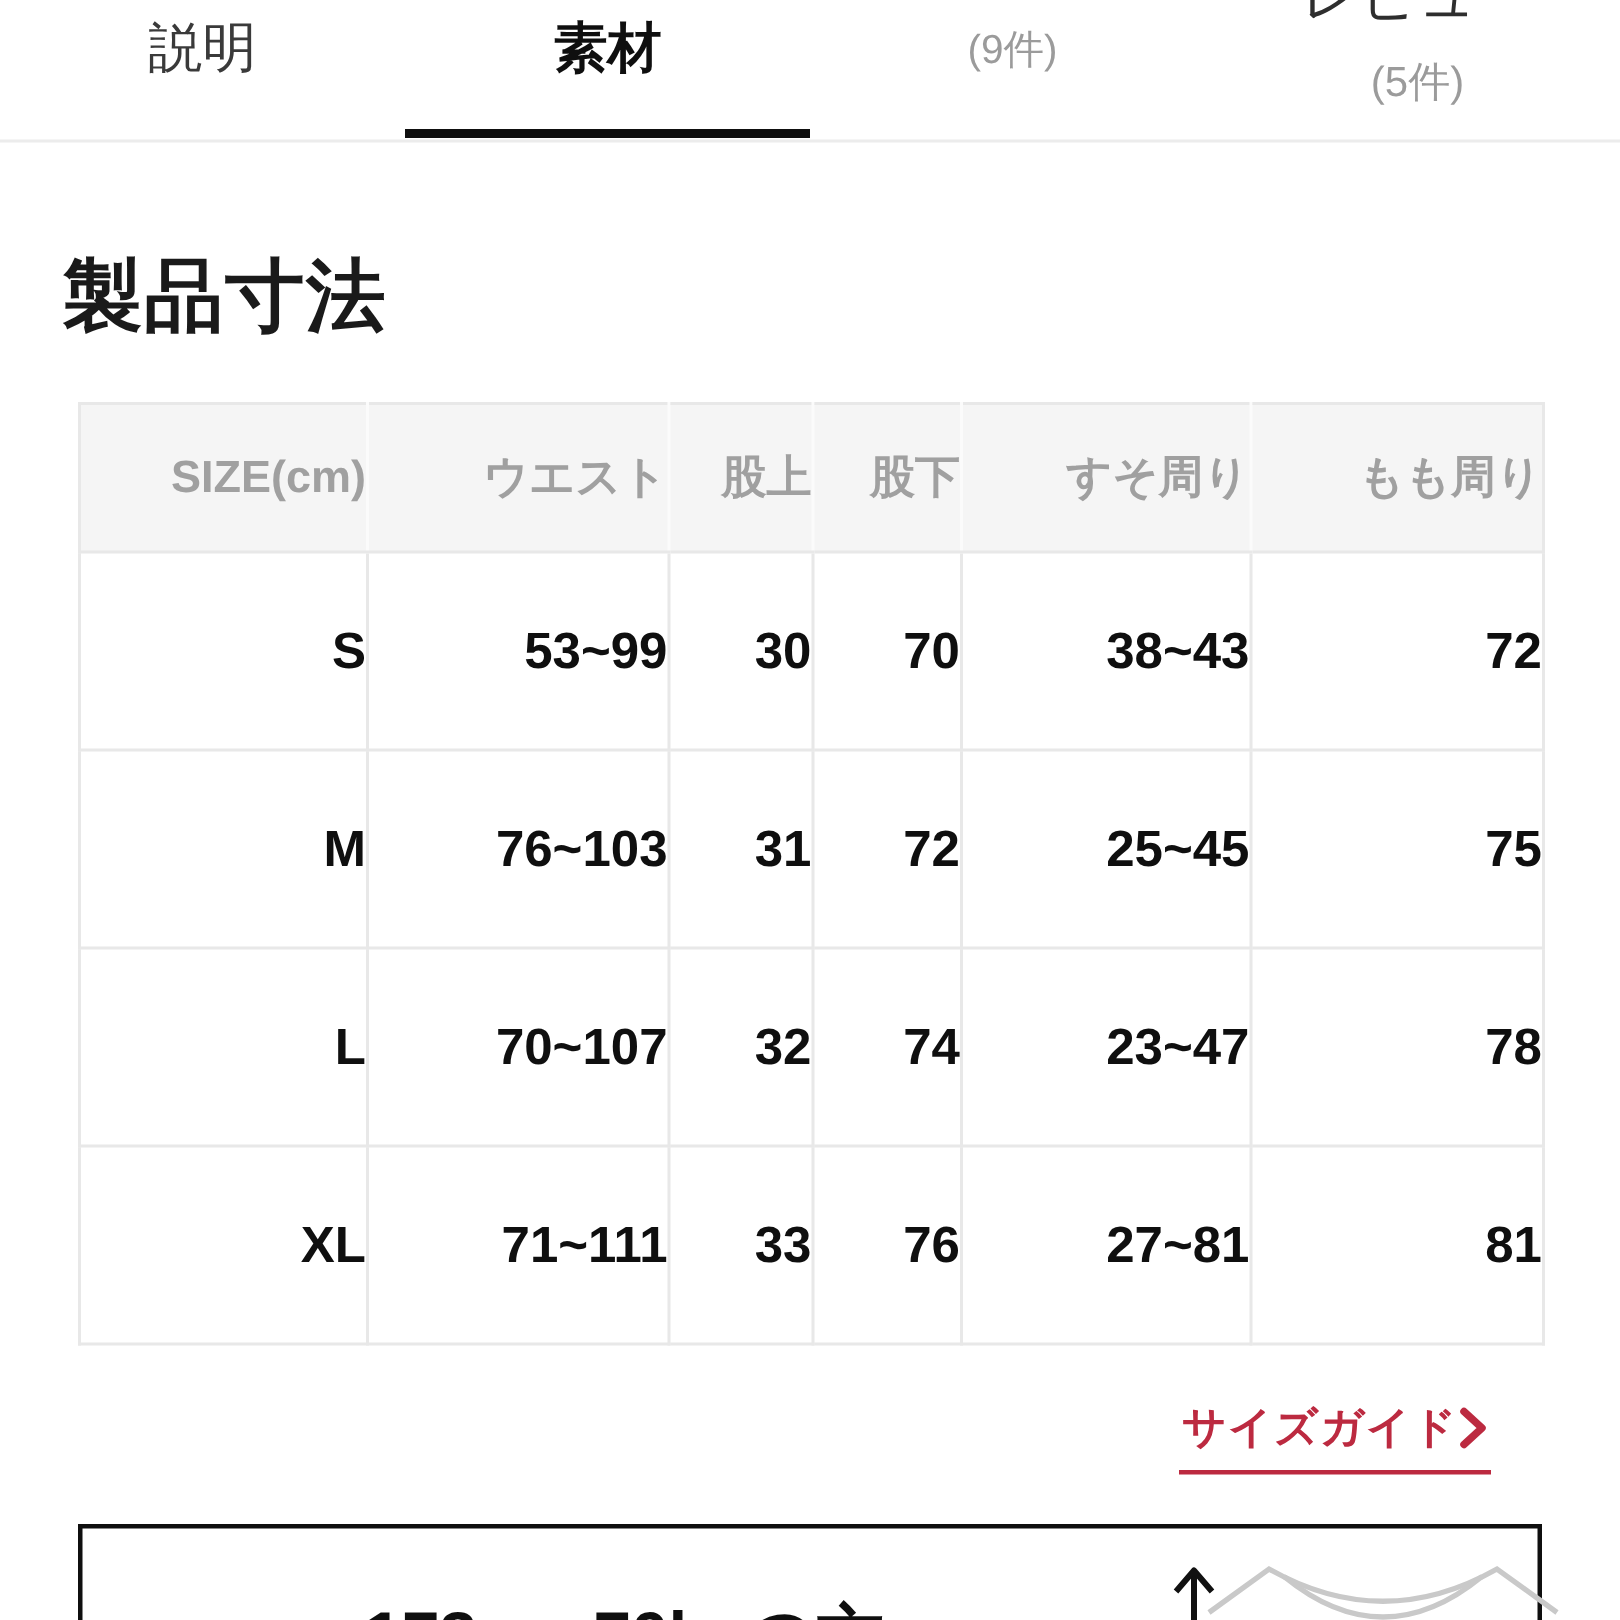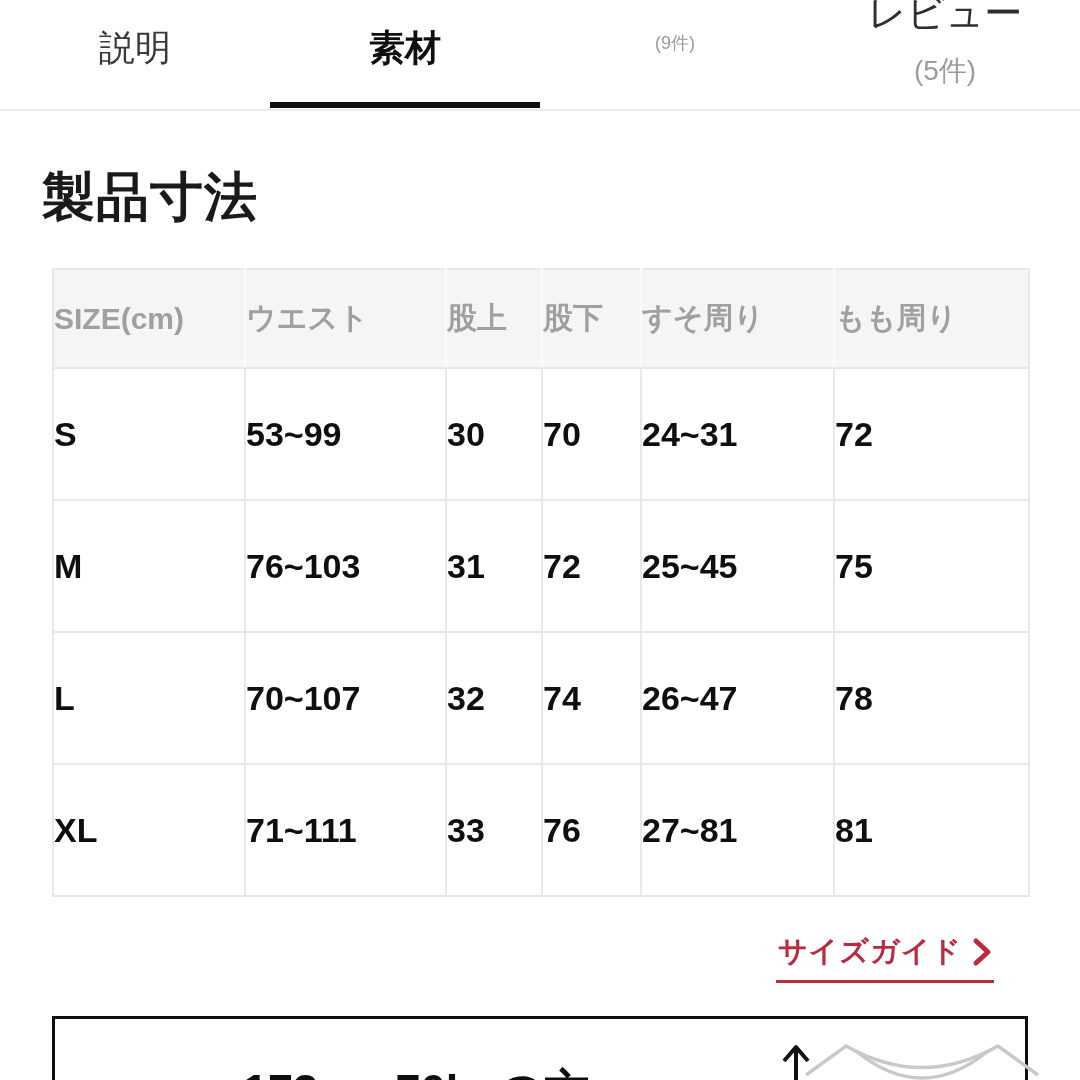--- a/index.html
+++ b/index.html
@@ -15,72 +15,72 @@
   body{
     position:relative;
     width:1080px;height:1080px;
     overflow:hidden;
     background:#ffffff;
     font-family:"Liberation Sans","DejaVu Sans",sans-serif;
     color:var(--ink);
   }
   
   .tabbar{
-    position:absolute;left:0;top:16px;width:872px;height:95px;
+    position:absolute;left:0;top:0;width:872px;height:95px;
     background:#fff;
   }
   .tabbar .bottom-divider{
     position:absolute;left:0;top:93px;width:1080px;height:2px;background:#ececec;
   }
   .tab{
     position:absolute;width:270px;text-align:center;
     cursor:pointer;white-space:nowrap;
   }
   .tab-description{left:0;top:8px;font-size:36px;color:#3a3a3a;}
   .tab-material{left:270px;top:8px;font-size:36px;font-weight:700;color:#0f0f0f;}
   .tab-underline{
     position:absolute;left:270px;top:86px;width:270px;height:6px;background:#0f0f0f;
   }
-  .tab-qa-count{left:540px;top:15px;font-size:18px;color:var(--tab-gray);}
+  .tab-qa-count{left:540px;top:15px;font-size:27px;color:var(--tab-gray);}
   .tab-review{left:810px;top:-28px;font-size:38px;color:#2e2e2e;}
   .tab-review-count{left:810px;top:36px;font-size:28px;color:var(--tab-gray);}
   
   .section-heading{
     position:absolute;left:42px;top:162px;
     font-size:53px;font-weight:700;color:#1a1a1a;letter-spacing:1px;
   }
   
   .table-wrap{
     position:absolute;left:52px;top:268px;width:976px;
   }
   table{
     width:100%;border-collapse:collapse;table-layout:fixed;
   }
   th,td{
     border:2px solid var(--border);
-    text-align:left;vertical-align:middle;
+    text-align:right;vertical-align:middle;
   }
   thead th{
     height:99px;
     background:var(--header-bg);
     color:var(--header-text);
     font-size:30px;font-weight:700;
     border-left-color:#fbfbfb;border-right-color:#fbfbfb;
   }
   thead th:first-child{border-left-color:var(--border);}
   thead th:last-child{border-right-color:var(--border);}
   tbody th,tbody td{
     height:132px;
     background:#ffffff;
     font-size:34px;font-weight:700;color:#0f0f0f;
   }
   
   .size-guide{
     position:absolute;top:932px;right:86px;
-    display:flex;align-items:center;gap:10px;
+    display:flex;align-items:center;
     color:var(--accent);
     border-bottom:3px solid var(--accent);
     padding:0 2px 8px 2px;
     cursor:pointer;
   }
   .size-guide-label{font-size:29px;font-weight:700;letter-spacing:1px;}
   .size-guide .chev{display:block;}
   
   .model-box{
     position:absolute;left:52px;top:1016px;width:976px;height:110px;
@@ -128,37 +128,37 @@
         <th>すそ周り</th>
         <th>もも周り</th>
       </tr>
     </thead>
     <tbody>
       <tr>
         <th>S</th>
         <td>53~99</td>
         <td>30</td>
         <td>70</td>
-        <td>24~31</td>
+        <td>38~43</td>
         <td>72</td>
       </tr>
       <tr>
         <th>M</th>
         <td>76~103</td>
         <td>31</td>
         <td>72</td>
         <td>25~45</td>
         <td>75</td>
       </tr>
       <tr>
         <th>L</th>
         <td>70~107</td>
         <td>32</td>
         <td>74</td>
-        <td>26~47</td>
+        <td>23~47</td>
         <td>78</td>
       </tr>
       <tr>
         <th>XL</th>
         <td>71~111</td>
         <td>33</td>
         <td>76</td>
         <td>27~81</td>
         <td>81</td>
       </tr>

